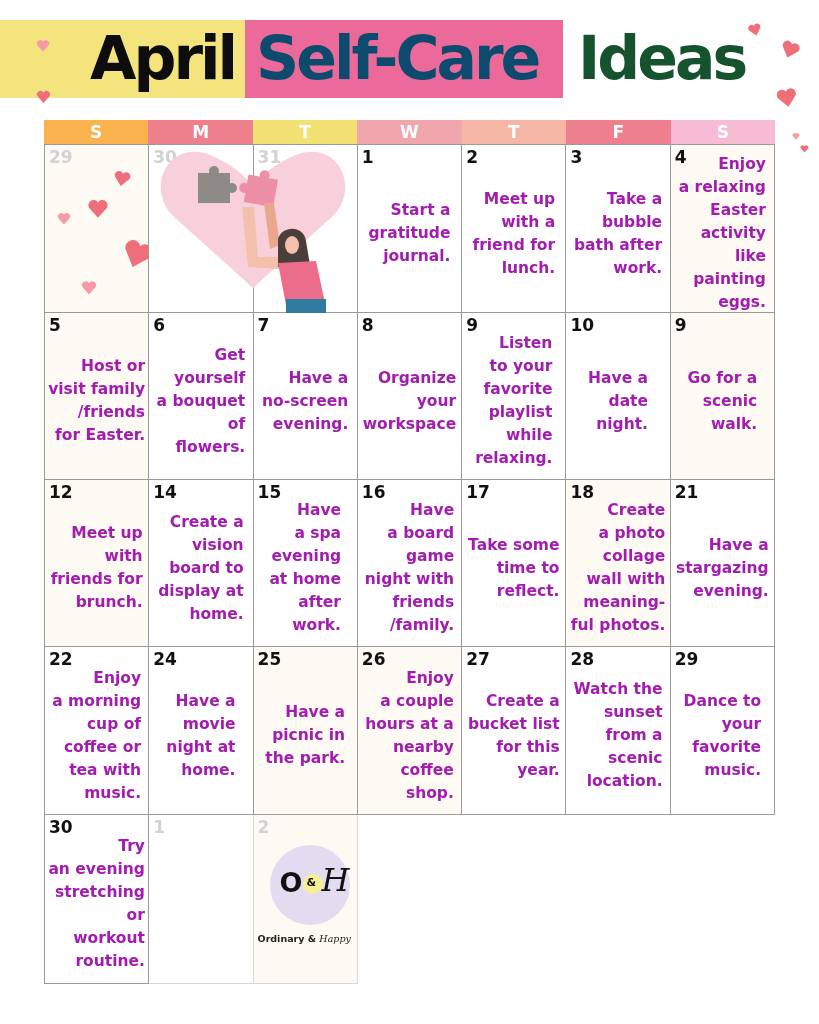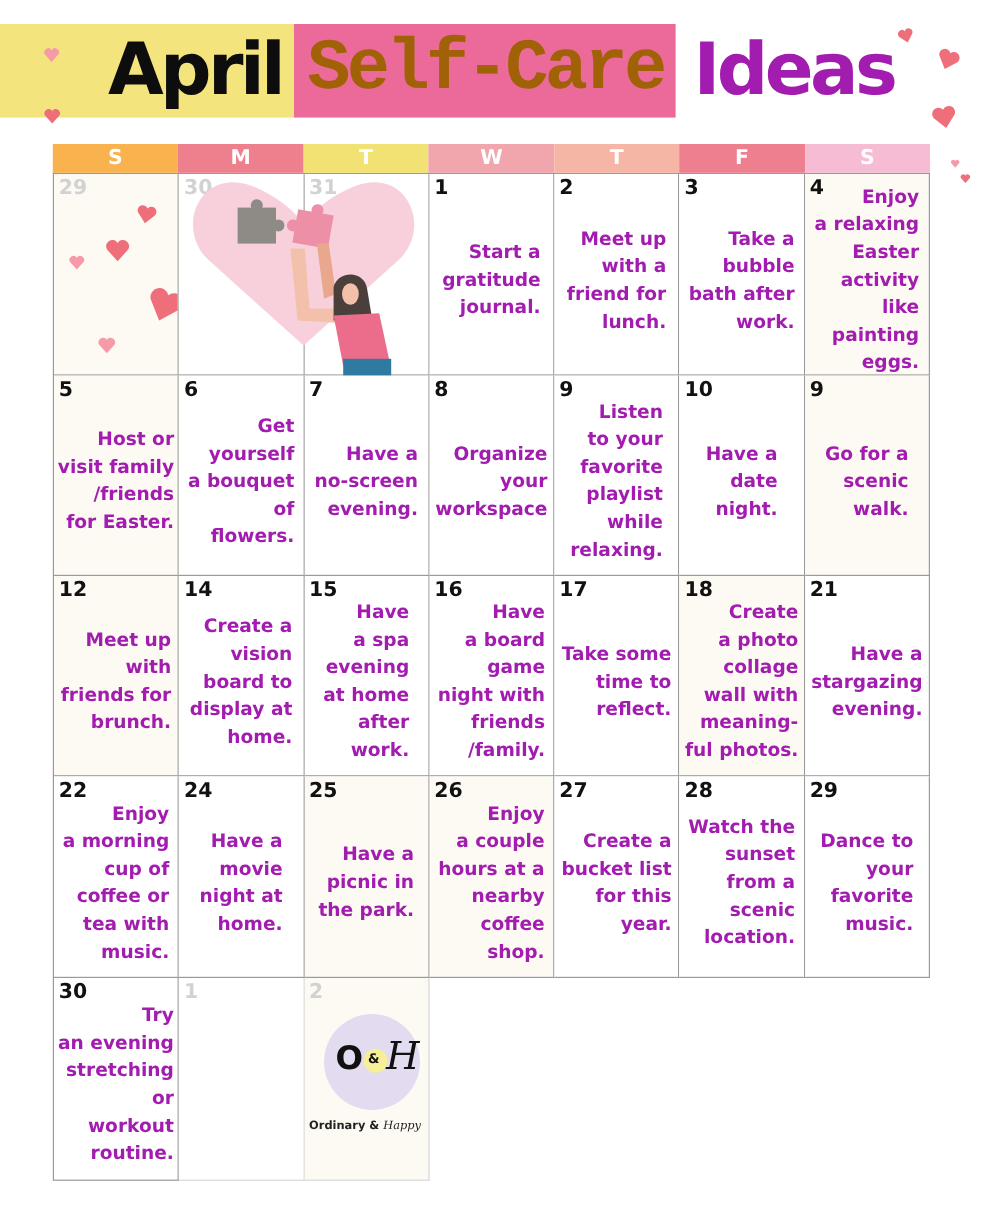--- a/index.html
+++ b/index.html
@@ -5,22 +5,22 @@
   * { box-sizing: border-box; margin: 0; padding: 0; }
   html, body { width: 819px; height: 1024px; background: #ffffff; overflow: hidden; }
   body { position: relative; font-family: "DejaVu Sans", sans-serif; color: #1a1a1a; }
 
   
   .banner-yellow { position: absolute; left: 0; top: 20px; width: 245px; height: 78px; background: #f3e47d; }
   .banner-pink { position: absolute; left: 245px; top: 20px; width: 318px; height: 78px; background: #ec6a9a; }
   .title-word { position: absolute; top: 18px; font-family: "DejaVu Sans", sans-serif; font-weight: bold;
                 font-size: 60px; line-height: 80px; letter-spacing: -3px; white-space: nowrap; }
   .t-april { left: 70px; color: #0d0d0d; margin-left: 20px; }
-  .t-selfcare { left: 256px; color: #a16207; font-family: Liberation Mono, monospace; }
-  .t-ideas { left: 578px; color: #a21caf; }
+  .t-selfcare { left: 256px; color: #0c4a6e; }
+  .t-ideas { left: 578px; color: #14532d; }
 
   .heart { position: absolute; }
 
   
   .calendar { position: absolute; left: 44px; top: 120px; width: 731px; }
   .dow-row { display: grid; grid-template-columns: repeat(7, 1fr); height: 24px; }
   .dow { color: #ffffff; font-weight: bold; font-size: 17px; text-align: center; line-height: 24px; }
 
   .grid { display: grid; grid-template-columns: repeat(7, 1fr); grid-template-rows: 168px 167px 167px 168px 169px;
           border-left: 1px solid #9a9a9a; border-top: 1px solid #9a9a9a; }

